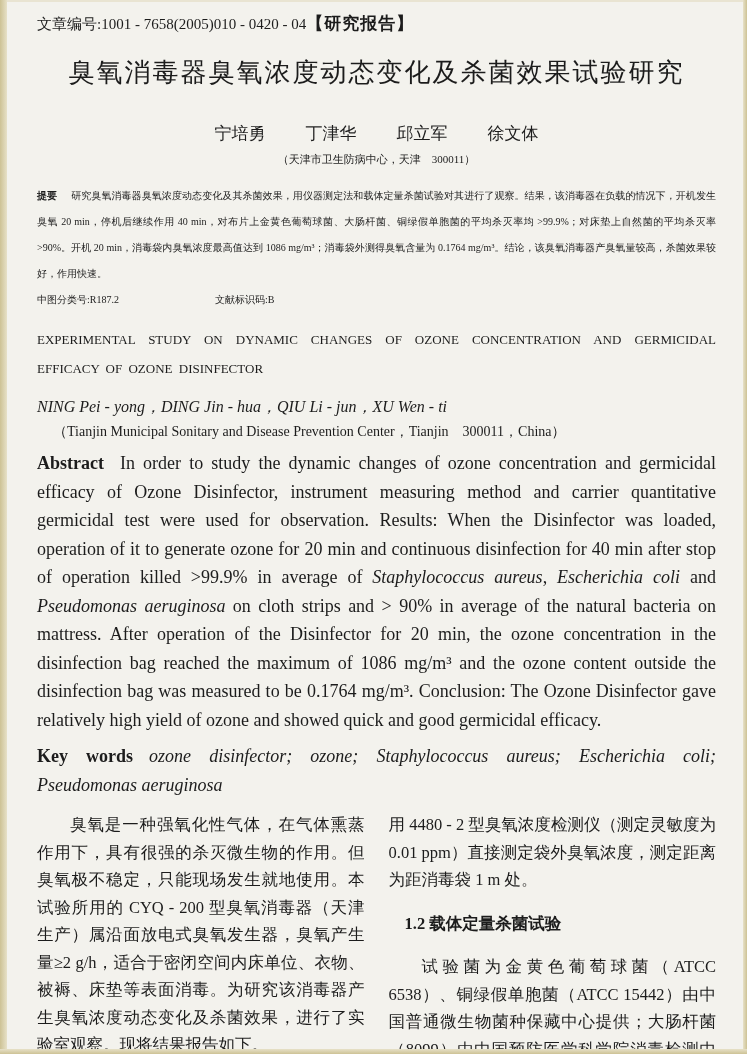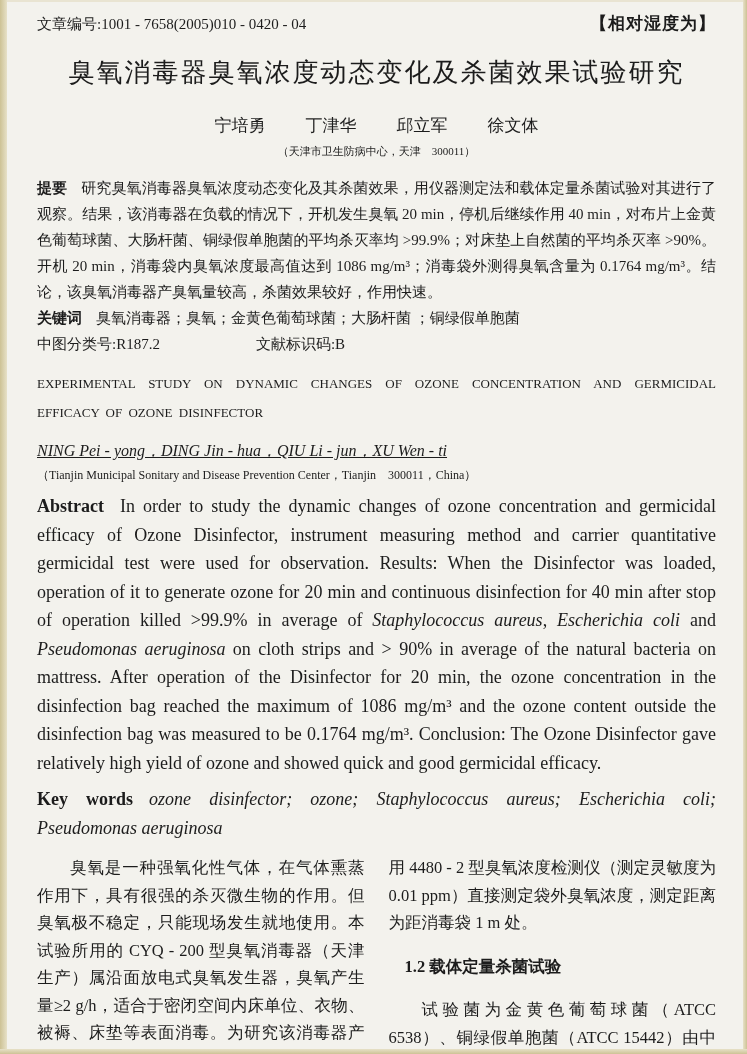--- a/index.html
+++ b/index.html
@@ -17,45 +17,45 @@
   .edge-bottom{left:0;right:0;bottom:0;height:5px;background:linear-gradient(0deg,#cdc295,#e7e1c8);}
   .edge-top{left:0;right:0;top:0;height:2px;background:#e9e4d2;}
 
   .content{
     position:absolute;left:7px;right:4px;top:2px;bottom:5px;
     box-sizing:border-box;
     padding:10px 27px 0 30px;
     background:#f3f2ed;
   }
 
-  .header-row{display:flex;justify-content:space-between;align-items:baseline;font-size:15px;}
+  .header-row{display:flex;align-items:baseline;font-size:15px;}
   .report-tag{font-weight:bold;font-size:17px;letter-spacing:1px;}
 
   .title-cn{
     margin:20px 0 0 0;
     text-align:center;
     font-size:26px;font-weight:normal;
     letter-spacing:2px;
   }
-  .authors-cn{margin-top:24px;text-align:center;font-size:17px;}
+  .authors-cn{margin-top:32px;text-align:center;font-size:17px;}
   .authors-cn span{margin:0 20px;}
   .affil-cn{margin-top:7px;text-align:center;font-size:11px;}
 
-  .abs-cn{margin-top:16px;font-size:15px;line-height:26px;text-align:justify;}
+  .abs-cn{margin-top:16px;font-size:10px;line-height:26px;text-align:justify;}
   .abs-cn p{margin:0;}
   .lbl{font-weight:bold;margin-right:14px;}
   .class-row .gap{margin-left:96px;}
 
   .en-title{
     margin:12px 0 5px 0;
     font-size:13px;font-weight:normal;line-height:29px;
     text-align:justify;word-spacing:3px;
   }
-  .en-authors{margin:14px 0 0 0;font-style:italic;font-size:16px;text-decoration:underline;}
-  .en-affil{margin:5px 0 0 0;font-size:12px;}
+  .en-authors{margin:14px 0 0 0;font-style:italic;font-size:16px;}
+  .en-affil{margin:5px 0 0 16px;font-size:14px;}
   .en-abs{margin:8px 0 0 0;font-size:18px;line-height:28.5px;text-align:justify;}
   .en-abs .lbl{margin-right:16px;}
   .en-kw i{}
 
   .columns{
     display:flex;gap:24px;
     margin-top:12px;
     font-size:16.5px;line-height:27.5px;text-align:justify;
   }
   .col{flex:1;min-width:0;}
@@ -74,32 +74,31 @@
 <div class="frame">
   <div class="edge edge-top"></div>
   <div class="edge edge-left"></div>
   <div class="edge edge-right"></div>
   <div class="edge edge-bottom"></div>
 
   <div class="content">
 
     <div class="header-row">
       <span>文章编号:1001 - 7658(2005)010 - 0420 - 04</span>
-      <span class="report-tag">【相对湿度为】</span>
+      <span class="report-tag">【研究报告】</span>
     </div>
 
     <h1 class="title-cn">臭氧消毒器臭氧浓度动态变化及杀菌效果试验研究</h1>
 
     <div class="authors-cn"><span>宁培勇</span><span>丁津华</span><span>邱立军</span><span>徐文体</span></div>
 
     <div class="affil-cn">（天津市卫生防病中心，天津　300011）</div>
 
     <div class="abs-cn">
       <p><span class="lbl">提要</span><span>研究臭氧消毒器臭氧浓度动态变化及其杀菌效果，用仪器测定法和载体定量杀菌试验对其进行了观察。结果，该消毒器在负载的情况下，开机发生臭氧 20 min，停机后继续作用 40 min，对布片上金黄色葡萄球菌、大肠杆菌、铜绿假单胞菌的平均杀灭率均 &gt;99.9%；对床垫上自然菌的平均杀灭率 &gt;90%。开机 20 min，消毒袋内臭氧浓度最高值达到 1086 mg/m³；消毒袋外测得臭氧含量为 0.1764 mg/m³。结论，该臭氧消毒器产臭氧量较高，杀菌效果较好，作用快速。</span></p>
-      <p><span class="lbl">关键词</span><span>臭氧消毒器；臭氧；金黄色葡萄球菌；大肠杆菌 ；铜绿假单胞菌</span></p>
       <p class="class-row"><span>中图分类号:R187.2</span><span class="gap">文献标识码:B</span></p>
     </div>
 
     <h2 class="en-title">EXPERIMENTAL STUDY ON DYNAMIC CHANGES OF OZONE CONCENTRATION AND GERMICIDAL EFFICACY OF OZONE DISINFECTOR</h2>
 
     <p class="en-authors">NING Pei - yong，DING Jin - hua，QIU Li - jun，XU Wen - ti</p>
     <p class="en-affil">（Tianjin Municipal Sonitary and Disease Prevention Center，Tianjin　300011，China）</p>
 
     <p class="en-abs"><span class="lbl">Abstract</span><span>In order to study the dynamic changes of ozone concentration and germicidal efficacy of Ozone Disinfector, instrument measuring method and carrier quantitative germicidal test were used for observation. Results: When the Disinfector was loaded, operation of it to generate ozone for 20 min and continuous disinfection for 40 min after stop of operation killed &gt;99.9% in average of </span><i>Staphylococcus aureus</i><span>, </span><i>Escherichia coli</i><span> and </span><i>Pseudomonas aeruginosa</i><span> on cloth strips and &gt; 90% in average of the natural bacteria on mattress. After operation of the Disinfector for 20 min, the ozone concentration in the disinfection bag reached the maximum of 1086 mg/m³ and the ozone content outside the disinfection bag was measured to be 0.1764 mg/m³. Conclusion: The Ozone Disinfector gave relatively high yield of ozone and showed quick and good germicidal efficacy.</span></p>
 

